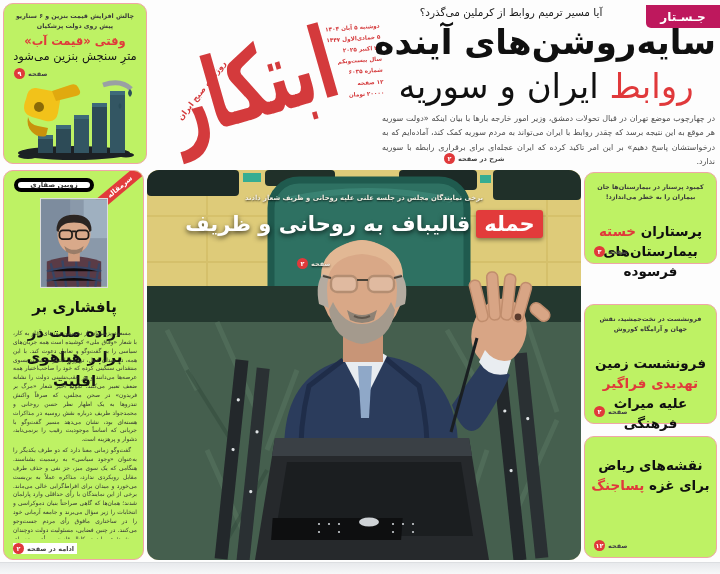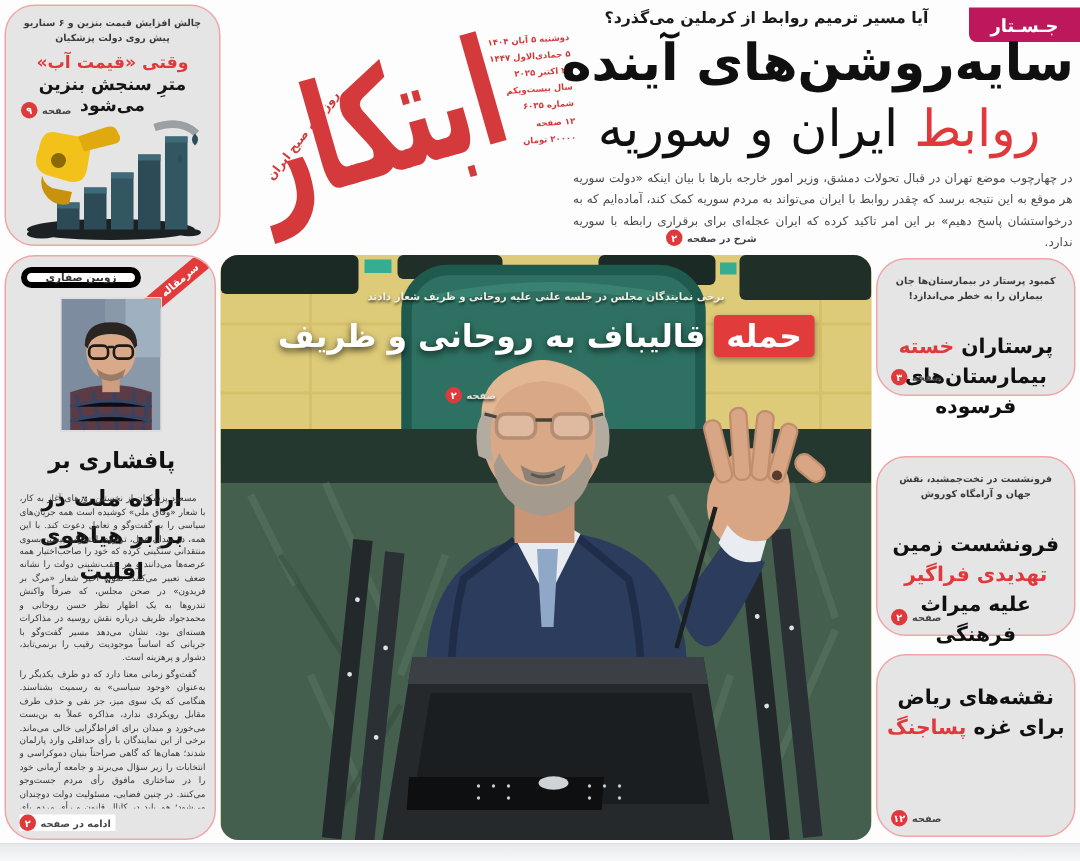--- a/index.html
+++ b/index.html
@@ -1,37 +1,37 @@
 <!DOCTYPE html>
 <html lang="fa" dir="rtl"><head>
 <meta charset="utf-8">
 <style>
   *{margin:0;padding:0;box-sizing:border-box}
   html,body{width:720px;height:574px;background:#ffffff}
   body{font-family:"DejaVu Sans",sans-serif}
   .page{position:relative;width:720px;height:574px;background:#fdfdfd;overflow:hidden;direction:rtl}
-  .rbox{position:absolute;border:1.5px solid #f0a6a6;border-radius:20px;background:#e5e5e5}
+  .rbox{position:absolute;border:1.5px solid #f0a6a6;border-radius:10px;background:#bef264}
   .badge{display:inline-flex;align-items:center;gap:3px;font-size:6.5px;color:#444;font-weight:bold;direction:rtl}
   .circ{display:inline-flex;width:11px;height:11px;border-radius:50%;background:#e0393b;color:#fff;align-items:center;justify-content:center;font-size:6.5px;font-weight:bold}
   
   .fuel-box{left:3px;top:3px;width:144px;height:161px;overflow:hidden}
   .fuel-kicker{margin:7px 8px 0;font-size:6.3px;font-weight:bold;color:#3a3a3a;text-align:center;line-height:1.55}
   .fuel-title-red{margin-top:3px;font-size:11.5px;color:#e0393b;font-weight:bold;text-align:center}
-  .fuel-title-black{margin-top:1px;font-size:11.5px;color:#151515;font-weight:bold;text-align:center}
+  .fuel-title-black{margin-top:1px;font-size:11.5px;color:#151515;font-weight:normal;text-align:center}
   .fuel-badge{position:absolute;left:10px;top:64px}
   .fuel-art{position:absolute;left:4px;bottom:2px;width:136px;height:84px}
   
   .masthead-logo{position:absolute;left:150px;top:0;width:204px;height:168px;display:flex;align-items:center;justify-content:center;pointer-events:none}
   .masthead-logo span{display:block;font-size:64px;font-weight:bold;color:#d43a3c;transform:rotate(-16deg) scaleY(1.55);letter-spacing:-2px;white-space:nowrap}
   .masthead-tagline{position:absolute;left:154px;top:86px;width:96px;text-align:center;font-size:8px;font-weight:bold;color:#d43a3c;transform:rotate(-52deg);transform-origin:center}
   .dateline{position:absolute;left:340px;top:22px;width:42px;font-size:5.7px;line-height:1.95;color:#d43a3c;font-weight:bold;text-align:right;direction:rtl;transform:rotate(-4deg)}
   .dateline div{white-space:nowrap}
   
   .section-tag{position:absolute;right:0;top:5px;width:74px;height:23px;background:#be185d;color:#fff;font-weight:bold;font-size:12px;display:flex;align-items:center;justify-content:center;border-radius:0 0 0 5px}
-  .lead-kicker{position:absolute;left:382px;top:6px;width:258px;text-align:center;font-size:10.5px;font-weight:bold;color:#1a1a1a}
+  .lead-kicker{position:absolute;left:382px;top:6px;width:258px;text-align:center;font-size:10.5px;font-weight:normal;color:#1a1a1a}
   .lead-l1{position:absolute;left:376px;top:22px;width:340px;text-align:center;font-size:34px;font-weight:bold;color:#101010;white-space:nowrap}
   .lead-l2{position:absolute;left:376px;top:66px;width:340px;text-align:center;font-size:34px;font-weight:normal;color:#101010;white-space:nowrap}
   .lead-l2 .red{color:#e0393b}
   .lead-lede{position:absolute;left:382px;top:112px;width:333px;font-size:8px;color:#4c4c4c;text-align:justify;line-height:1.8;direction:rtl}
   .lead-badge{position:absolute;left:444px;top:153px}
   
   .editorial-box{left:3px;top:170px;width:141px;height:390px;overflow:hidden}
   .ed-ribbon{position:absolute;right:-8px;top:10px;background:#e23b3b;color:#fff;font-size:7px;font-weight:bold;padding:2px 16px;transform:rotate(-40deg)}
   .ed-author{position:absolute;left:10px;top:7px;width:80px;height:14px;border:4px solid #000000;border-radius:8px;font-size:7px;font-weight:bold;color:#333;display:flex;align-items:center;justify-content:center;background:#fff}
   .ed-photo{position:absolute;left:36px;top:27px;width:68px;height:90px;border:1px solid #ddd}

